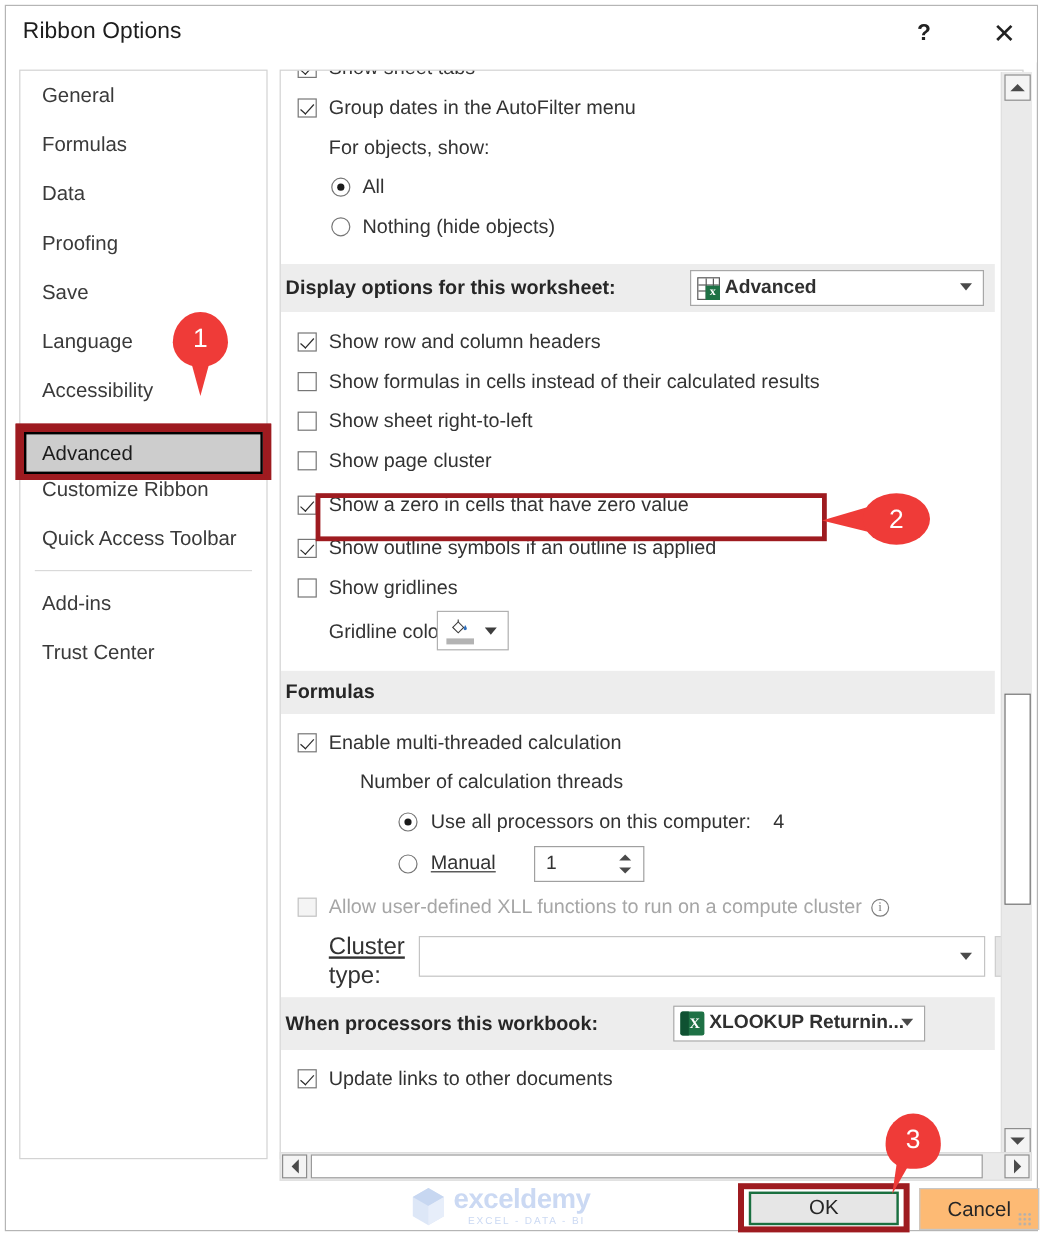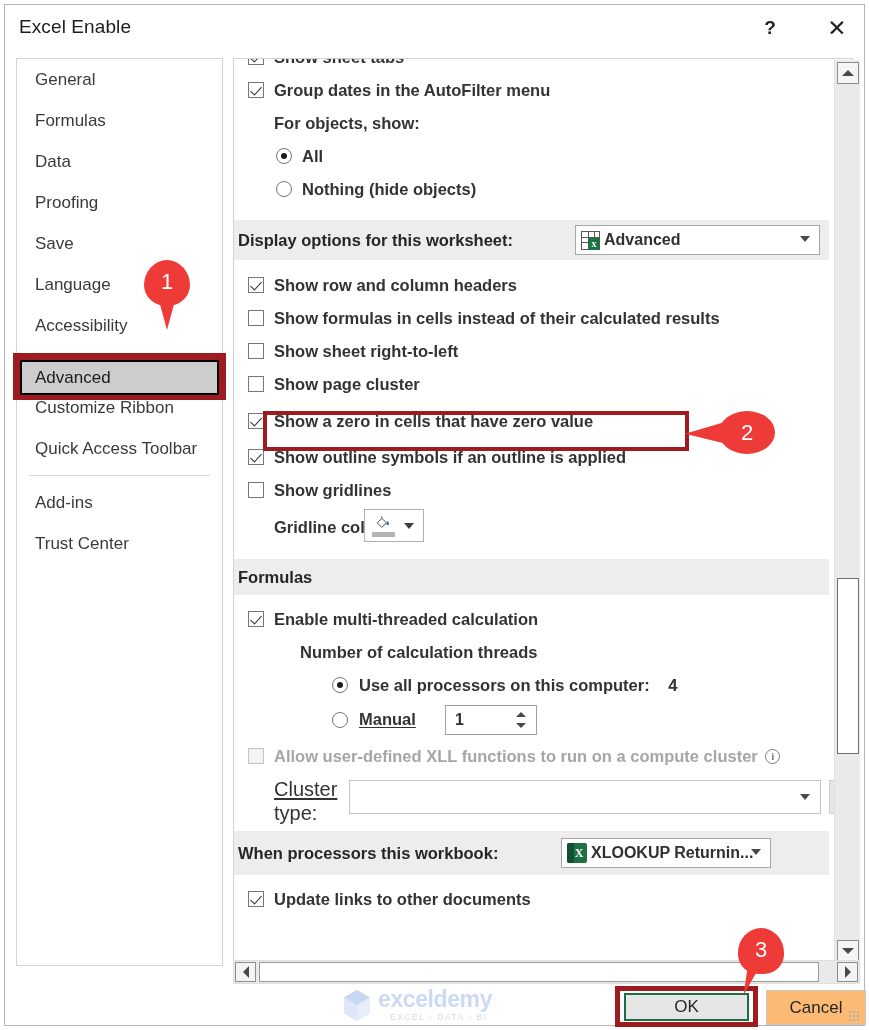--- a/index.html
+++ b/index.html
@@ -88,21 +88,20 @@
     width: 595px;
   }
   .row {
     position: relative;
     padding-left: 40px;
     font-size: 16.5px;
     color: #333333;
     height: 33px;
     line-height: 33px;
     white-space: nowrap;
-    font-weight: bold;
   }
   .row.indent2  { padding-left: 68px; }
   .row.plain    { padding-left: 40px; }
   .row.disabled { color: #a6a6a6; }
 
   
   .cb {
     position: absolute; left: 14px; top: 8px;
     width: 16px; height: 16px;
     border: 1px solid #767676;
@@ -484,21 +483,21 @@
     background:
       radial-gradient(circle, #b0b0b0 1px, transparent 1.2px) 0 0 / 4px 4px;
   }
 </style>
 </head>
 <body>
 
 <div id="dialog">
 
   <div id="titlebar">
-    <div id="title-text">Excel Enable</div>
+    <div id="title-text">Ribbon Options</div>
     <div class="tb-btn" id="help-btn">?</div>
     <div class="tb-btn" id="close-btn">✕</div>
   </div>
 
   <div id="sidebar">
     <div class="nav-item">General</div>
     <div class="nav-item">Formulas</div>
     <div class="nav-item">Data</div>
     <div class="nav-item">Proofing</div>
     <div class="nav-item">Save</div>

